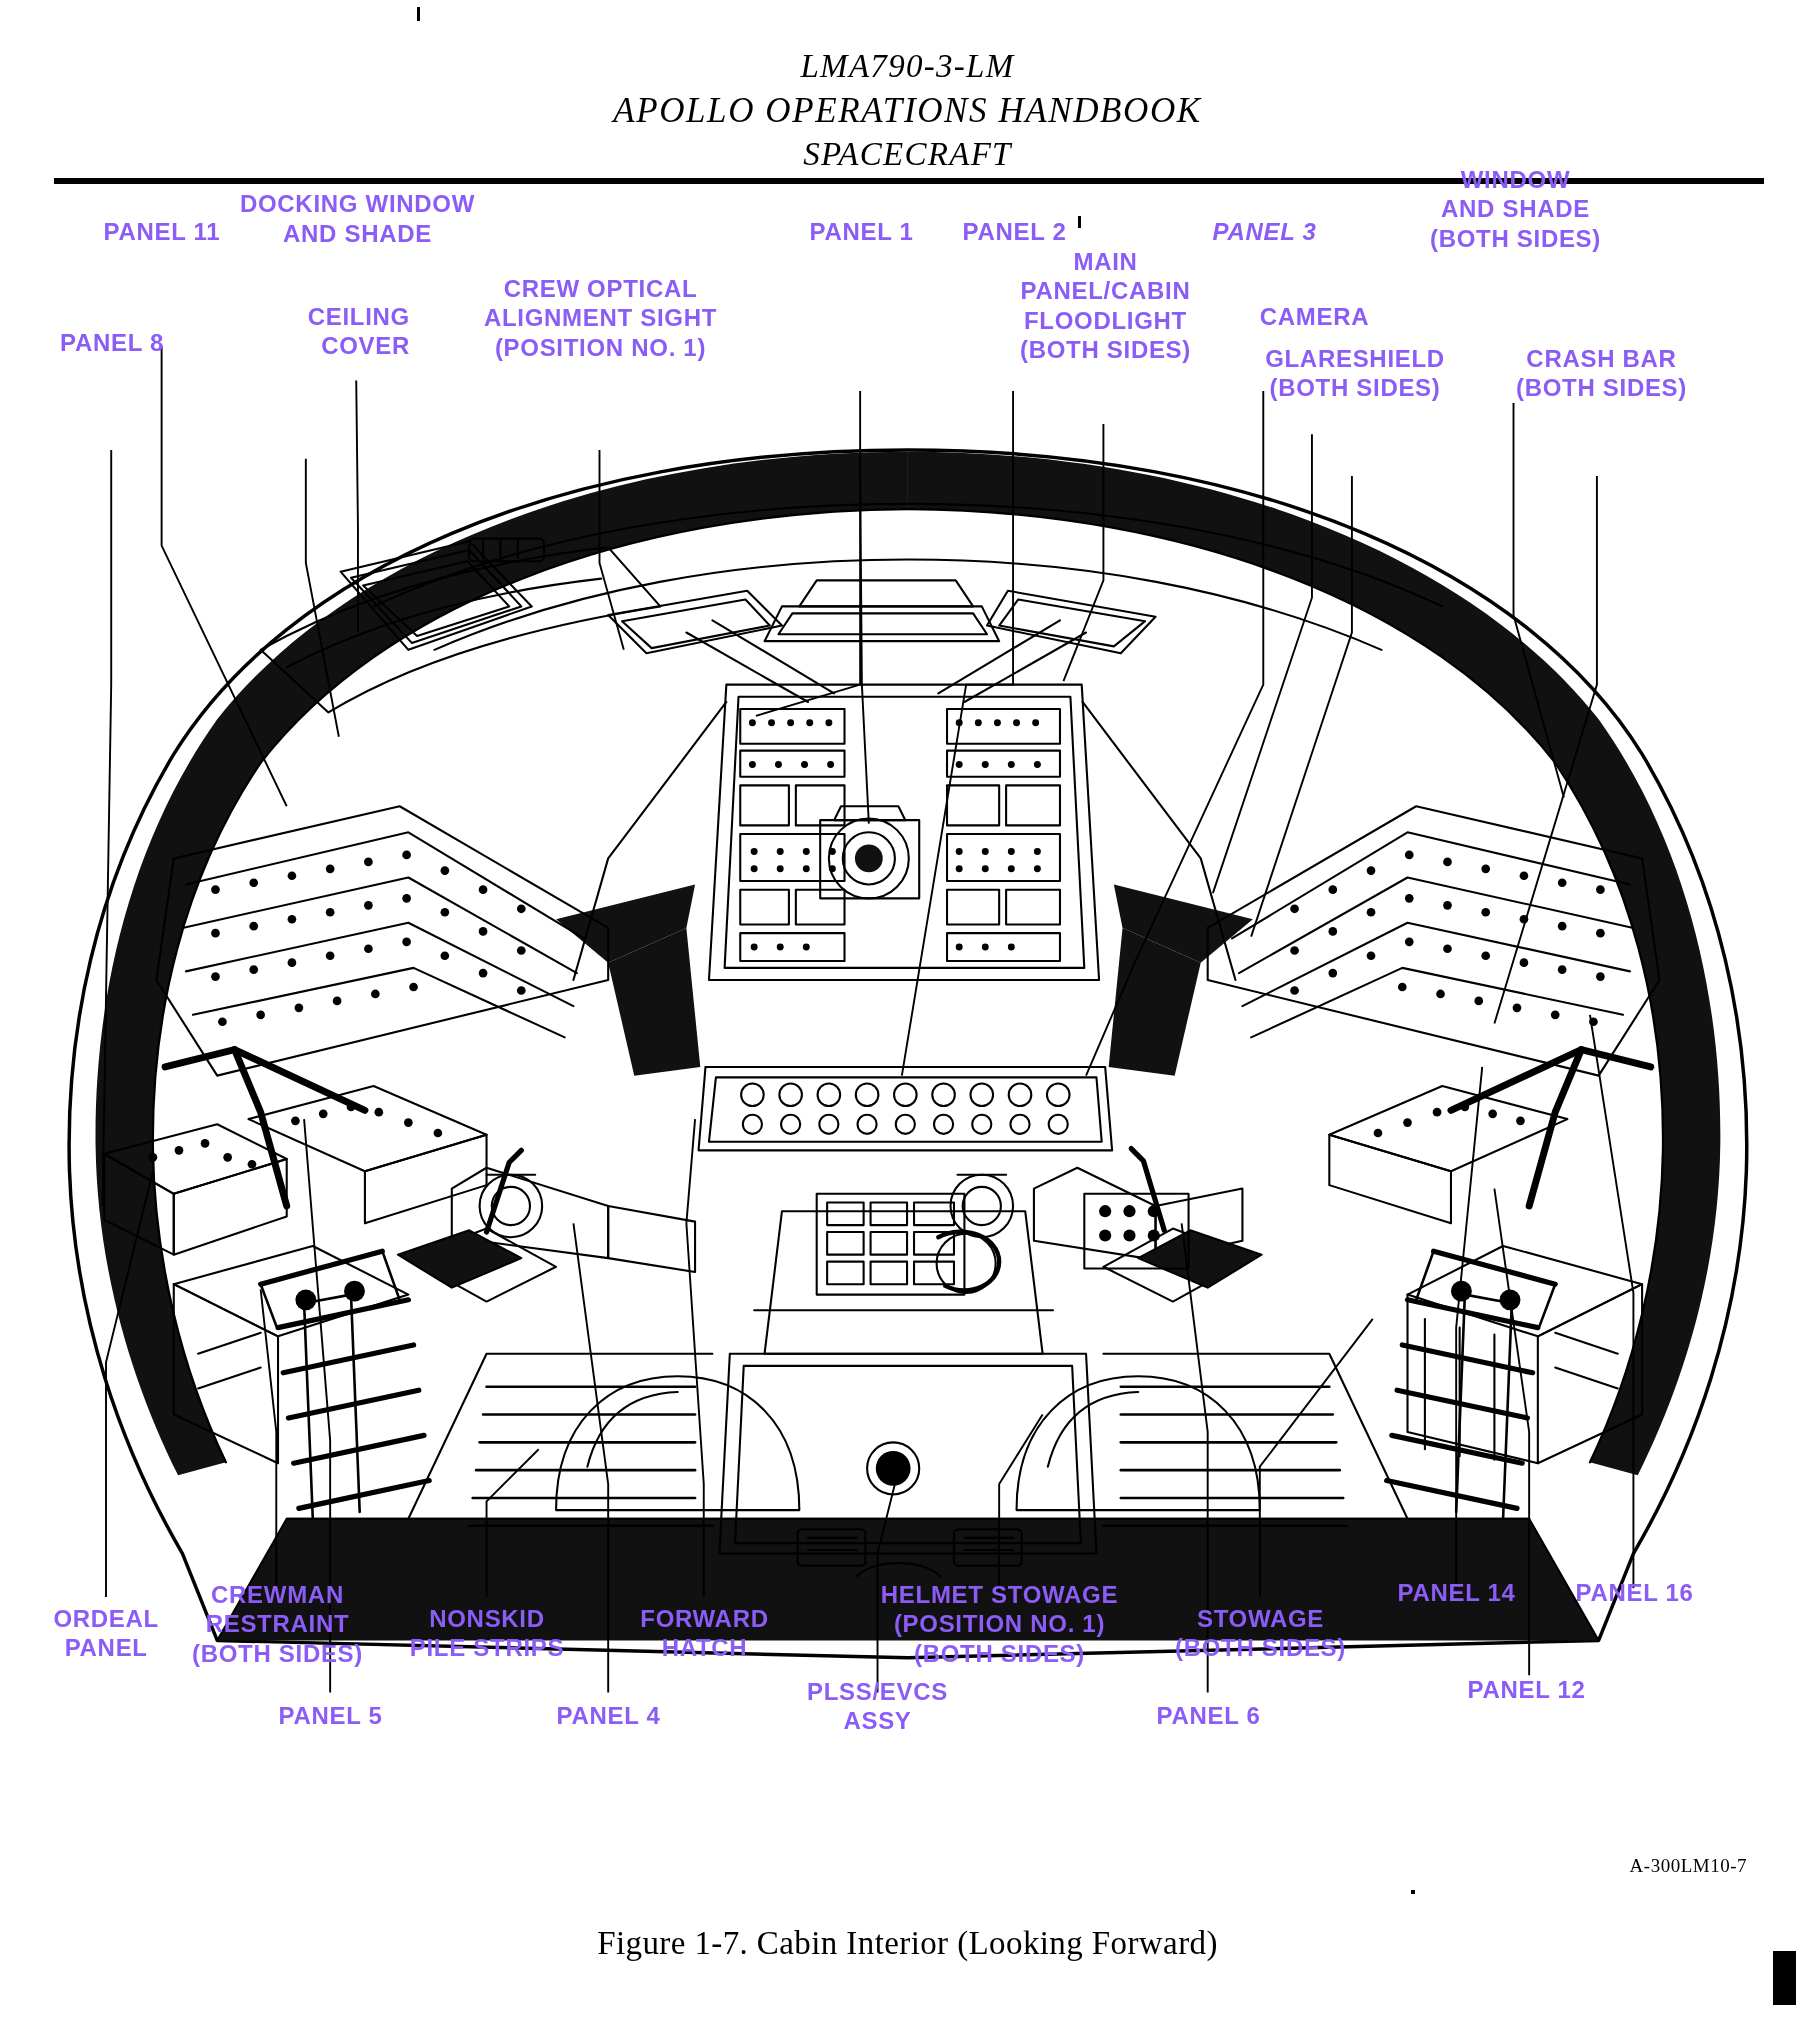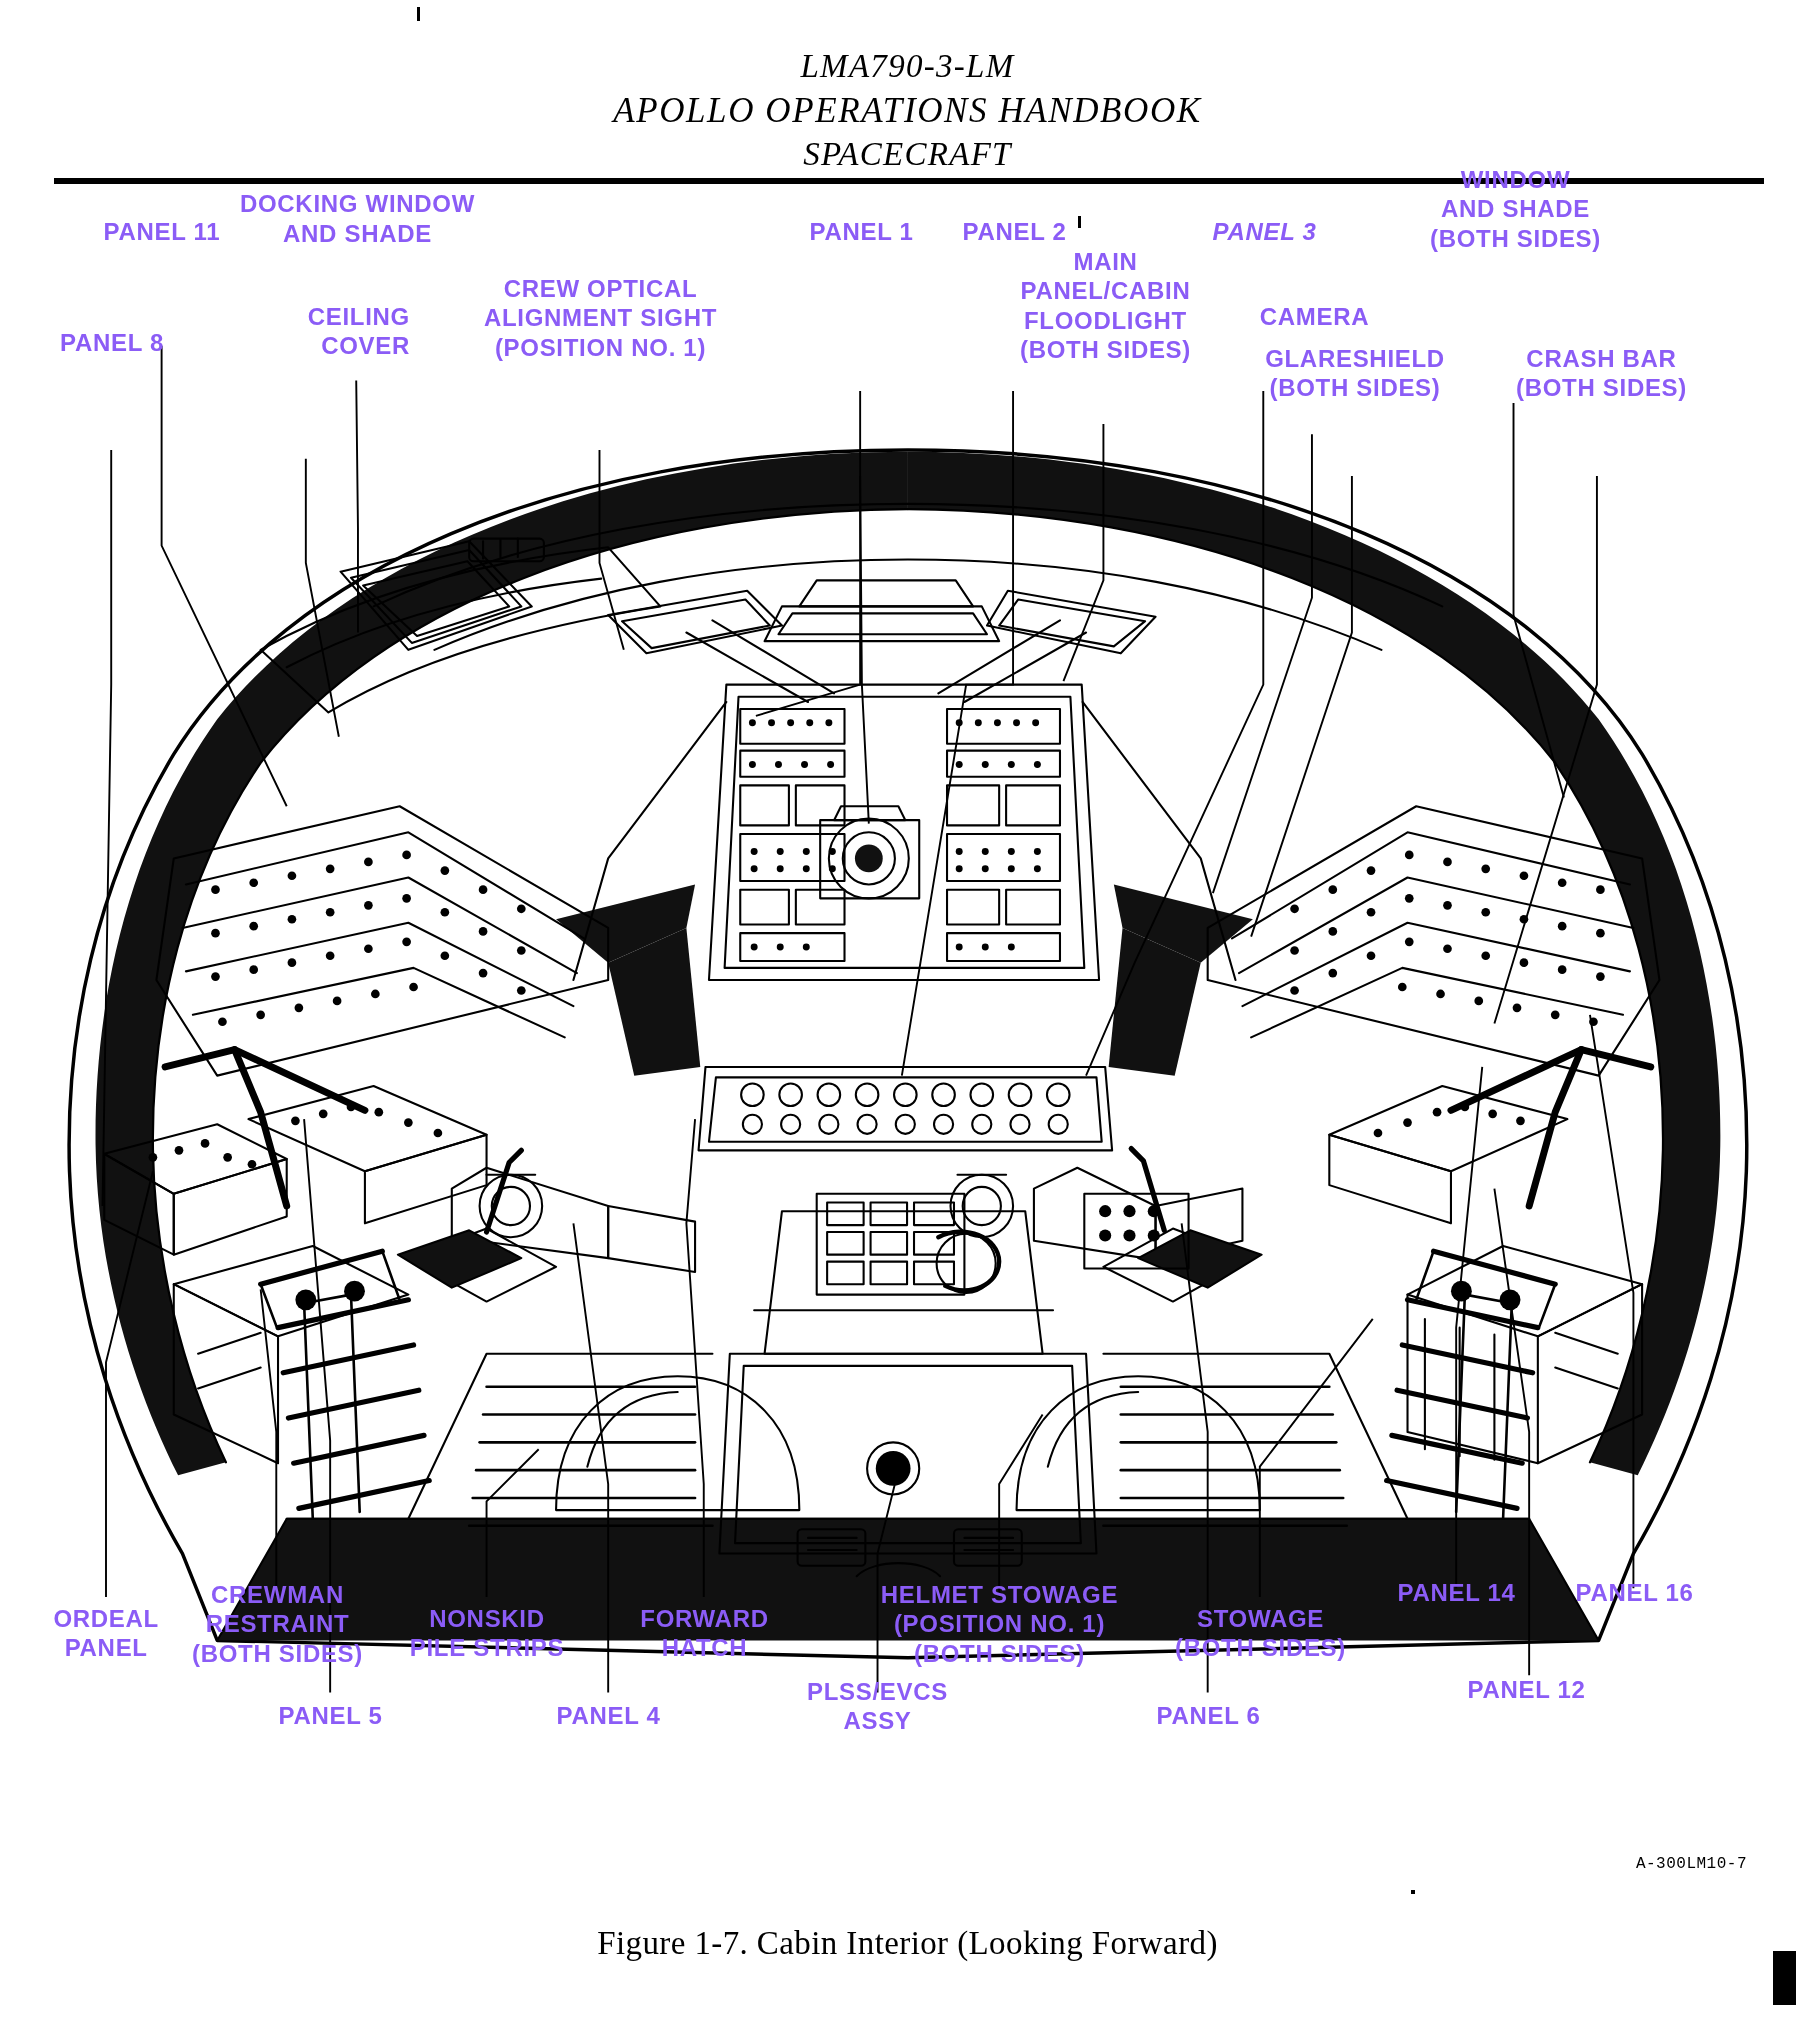--- a/index.html
+++ b/index.html
@@ -89,22 +89,22 @@
     width: 1815px;
     text-align: center;
     font-size: 33px;
     font-family: "Liberation Serif", serif;
     letter-spacing: 0.4px;
   }
   .drawing-no {
     position: absolute;
     top: 1855px;
     right: 68px;
-    font-family: Liberation Mono, monospace;
-    font-size: 16px;
+    font-family: Liberation Serif, serif;
+    font-size: 19px;
     letter-spacing: 0.5px;
   }
   .corner-mark {
     position: absolute;
     top: 1951px;
     right: 19px;
     width: 22.6px;
     height: 54px;
     background: #000;
   }

